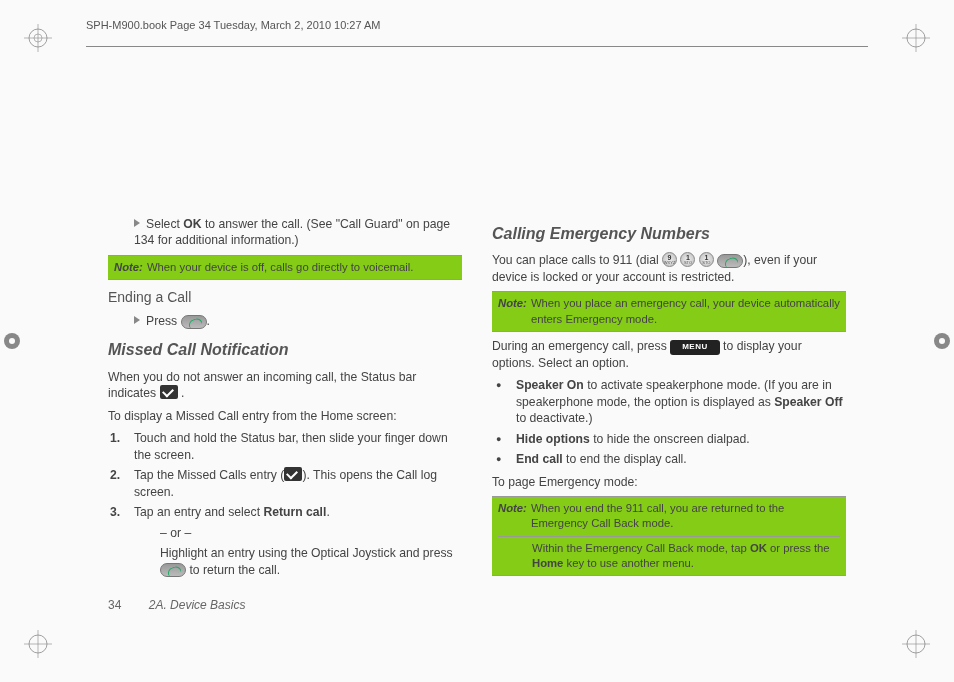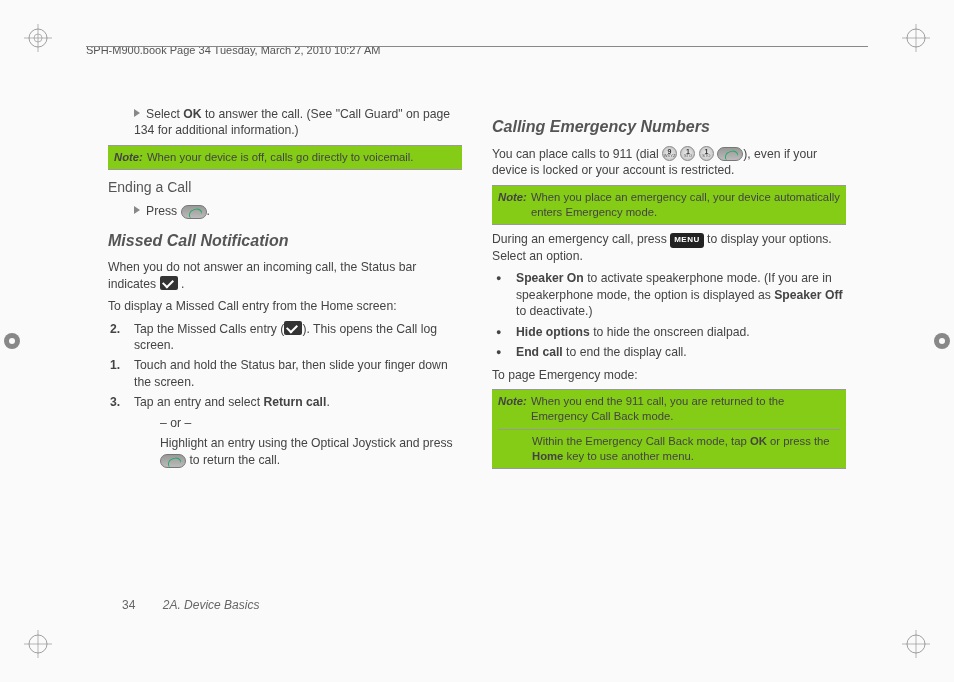--- a/index.html
+++ b/index.html
@@ -18,28 +18,29 @@
     .crop-bl { bottom: 24px; left: 24px; }
     .crop-br { bottom: 24px; right: 24px; }
     .crop-mark svg { display:block; }
     .header-rule {
       position: absolute;
       top: 46px; left: 86px; right: 86px;
       border-top: 1px solid #888;
     }
     .header-text {
       position: absolute;
-      top: 44px; left: 86px;
+      top: 19px; left: 86px;
       font-size: 11px; color:#555;
     }
     .columns {
       position: absolute;
       top: 100px; left: 108px; right: 108px; bottom: 100px;
       display: flex;
       gap: 30px;
+      align-items: flex-end;
     }
     .col { flex:1; font-size:12.2px; line-height:1.35; color:#444; }
     .heading-it { font-style: italic; font-weight: 600; font-size: 16px; color:#555; margin: 10px 0 8px; }
     .subhead { font-size: 14px; color:#555; margin: 8px 0 6px; font-weight: 400; }
     .para { margin: 6px 0; }
     .note {
       background: #84cc16;
       border-top: 1px solid #999;
       border-bottom: 1px solid #999;
       padding: 4px 6px;
@@ -56,30 +57,30 @@
     .ol > li::before { content: attr(data-num) "."; position:absolute; left:-14px; font-weight:600; }
     .ul { list-style:none; padding-left: 16px; margin:4px 0; }
     .ul > li { margin:4px 0; position:relative; padding-left:8px;}
     .ul > li::before { content:"●"; position:absolute; left:-12px; font-size:9px; top:2px;}
     .tri { display:inline-block; width:0;height:0;border-top:4px solid transparent;border-bottom:4px solid transparent;border-left:6px solid #888; margin-right:6px; vertical-align:1px;}
     .bold { font-weight:700; }
     .indent { padding-left: 26px; }
     .indent2 { padding-left: 26px; margin:4px 0;}
     .footer {
       position:absolute;
-      bottom: 70px; left: 122px;
+      bottom: 70px; left: 108px;
       font-size:12px; font-style: italic; color:#666;
     }
     .footer .pn { font-weight:400; font-style:normal; margin-right:24px;}
     .icon { display:inline-block; vertical-align:middle; }
     .icon-call { width:26px; height:14px; background:linear-gradient(#999,#bbb); border-radius:7px; position:relative; border:1px solid #777;}
     .icon-call::after { content:""; position:absolute; left:6px; top:3px; width:12px; height:6px; border:1.5px solid #2a6; border-bottom:none; border-radius:6px 6px 0 0; transform:rotate(-20deg);}
     .icon-missed { width:18px; height:14px; background:#333; border-radius:2px; position:relative; display:inline-block; vertical-align:-2px;}
     .icon-missed::after{content:""; position:absolute; left:3px; top:3px; width:8px; height:5px; border-left:2px solid #fff; border-bottom:2px solid #fff; transform:rotate(-45deg);}
-    .icon-menu { display:inline-block; background:#222; color:#fff; font-size:8px; font-weight:700; padding:2px 4px; border-radius:3px; letter-spacing:0.5px; vertical-align:1px;}
+    .icon-menu { display:inline-block; background:#222; color:#fff; font-size:8px; font-weight:700; padding:2px 12px; border-radius:3px; letter-spacing:0.5px; vertical-align:1px;}
     .icon-key { display:inline-block; width:15px; height:15px; background:radial-gradient(#eee,#bbb); border:1px solid #888; border-radius:50%; position:relative; vertical-align:-3px;}
     .icon-key .kn { position:absolute; top:0; left:0; right:0; text-align:center; font-size:7px; font-weight:700; color:#333; line-height:10px;}
     .icon-key .ks { position:absolute; bottom:1px; left:0; right:0; text-align:center; font-size:4px; color:#555;}
     .side-gear {
       position:absolute; width:20px; height:20px;
     }
     .side-gear.left { left: 2px; top: 50%; transform:translateY(-50%);}
     .side-gear.right { right: 2px; top: 50%; transform:translateY(-50%);}
   </style>
 </head>
@@ -143,22 +144,22 @@
     <div class="subhead">Ending a Call</div>
     <div class="para indent">
       <span class="tri"></span><span>Press </span><span class="icon icon-call"></span>.
     </div>
     <div class="heading-it">Missed Call Notification</div>
     <div class="para">
       <span>When you do not answer an incoming call, the Status bar indicates </span><span class="icon icon-missed"></span> .
     </div>
     <div class="para">To display a Missed Call entry from the Home screen:</div>
     <ol class="ol">
+      <li data-num="1"><span>Touch and hold the Status bar, then slide your finger down the screen.</span></li>
       <li data-num="2"><span>Tap the Missed Calls entry (</span><span class="icon icon-missed"></span><span>). This opens the Call log screen.</span></li>
-      <li data-num="1"><span>Touch and hold the Status bar, then slide your finger down the screen.</span></li>
       <li data-num="3">
         <span>Tap an entry and select </span><span class="bold">Return call</span><span>.</span>
         <div class="indent2">– or –</div>
         <div class="indent2"><span>Highlight an entry using the Optical Joystick and press </span><span class="icon icon-call"></span><span> to return the call.</span></div>
       </li>
     </ol>
   </div>
 
   <div class="col">
     <div class="heading-it" style="margin-top:16px">Calling Emergency Numbers</div>

